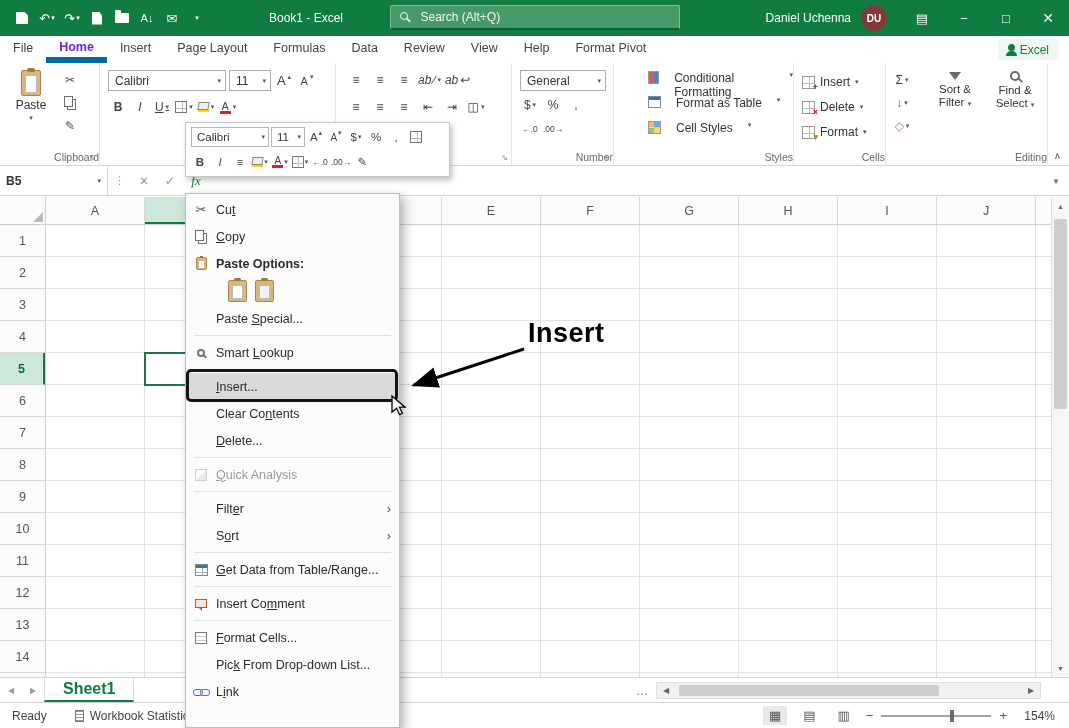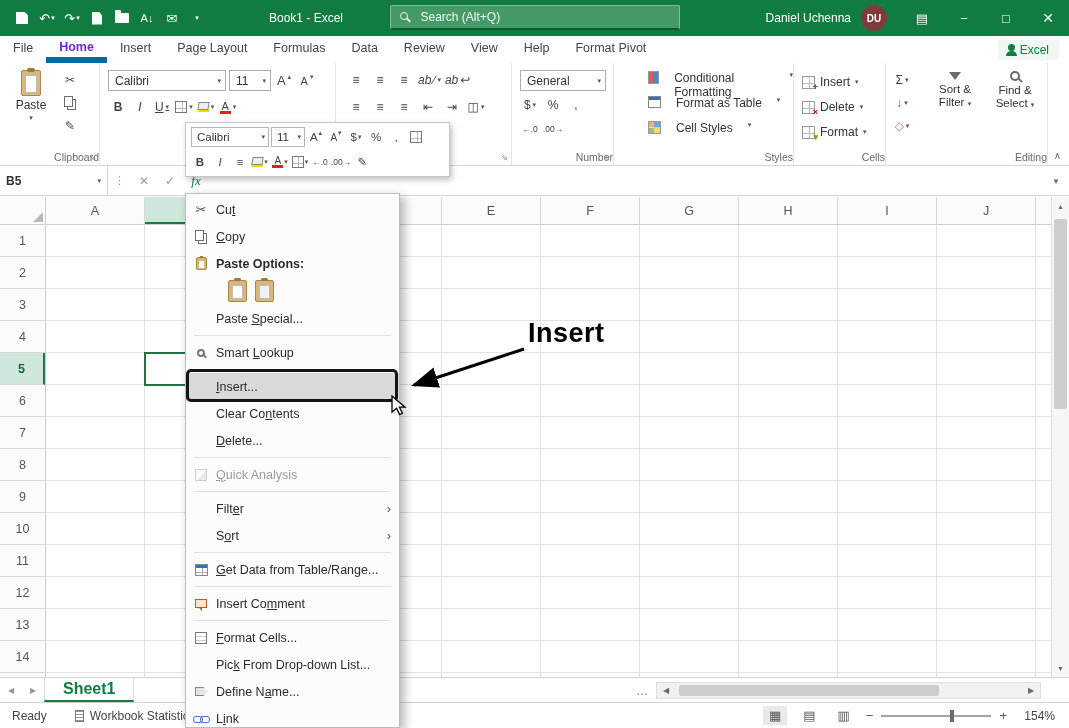--- a/index.html
+++ b/index.html
@@ -662,26 +662,20 @@
           <span class="i-fmt"></span>
         </span>
         <span class="mlabel"><u>F</u>ormat Cells...</span>
       </div>
       <div class="mitem">
         <span class="mi-ico"></span>
         <span class="mlabel">Pic<u>k</u> From Drop-down List...</span>
       </div>
       <div class="mitem">
         <span class="mi-ico">
-          <span class="i-name"></span>
-        </span>
-        <span class="mlabel">Define N<u>a</u>me...</span>
-      </div>
-      <div class="mitem">
-        <span class="mi-ico">
           <span class="i-link"></span>
         </span>
         <span class="mlabel">L<u>i</u>nk</span>
       </div>
     </div>
 
   <div class="ann-box"></div>
   <div class="ann-label">Insert</div>
   <svg class="ann-arrow" width="1069" height="728">
     <defs>

